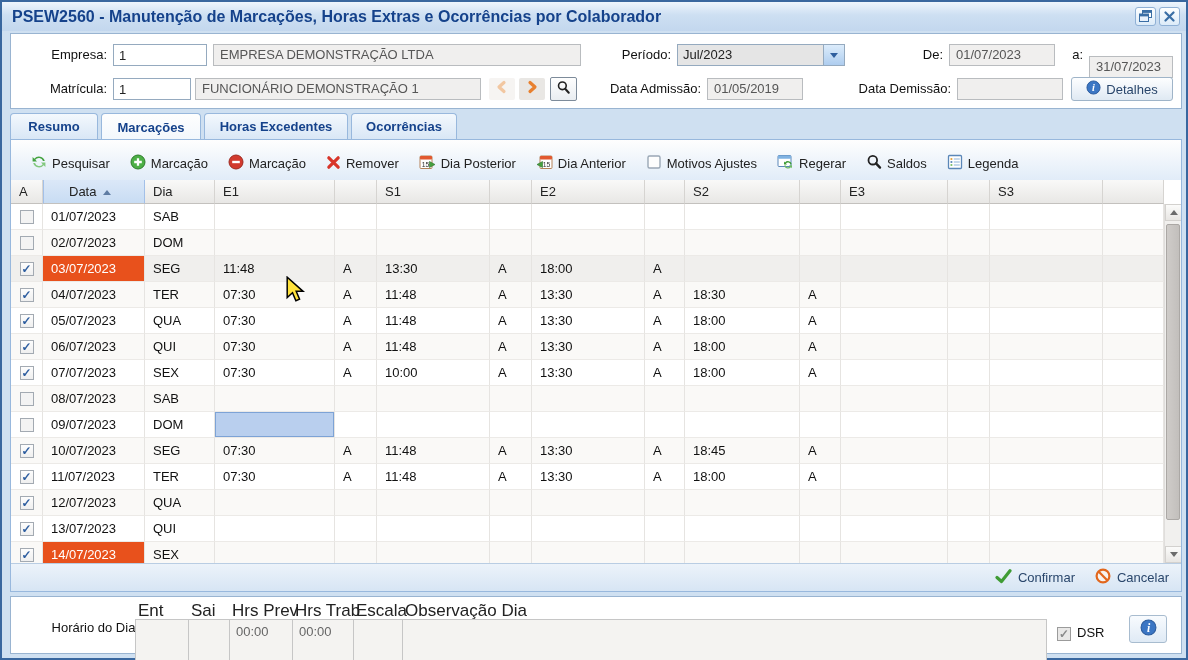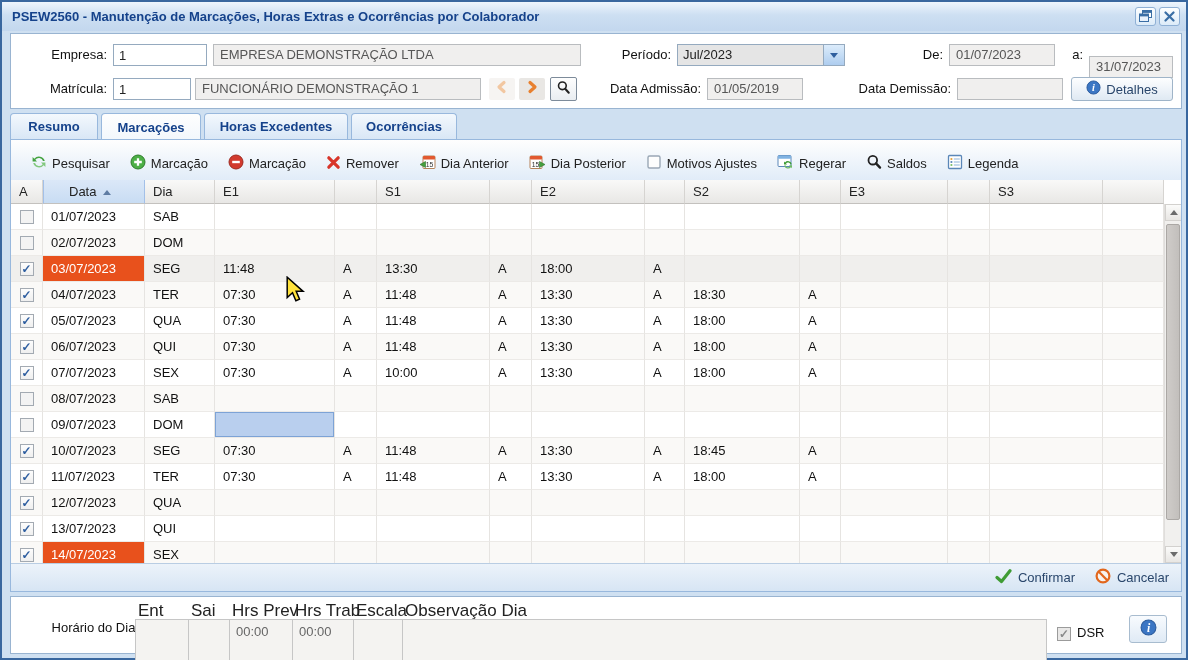--- a/index.html
+++ b/index.html
@@ -4,21 +4,21 @@
 <style>
   * { margin:0; padding:0; box-sizing:border-box; }
   html,body { width:1188px; height:660px; font-family:"Liberation Sans", sans-serif; background:#6f98c4; overflow:hidden; }
 
   .window { position:absolute; inset:0; width:1188px; height:660px; border:2px solid #39679f; background:#cfe0f1; }
 
   
   .titlebar { position:absolute; top:0; left:0; right:0; height:29px;
     background:linear-gradient(#eef5fd,#cddff2 45%,#c3d7ee);
     display:flex; align-items:center; padding:0 6px 0 10px; }
-  .title { font-size:13px; font-weight:bold; color:#15428b; flex:1; white-space:nowrap; }
+  .title { font-size:16px; font-weight:bold; color:#15428b; flex:1; white-space:nowrap; }
   .winbtns { display:flex; gap:3px; }
   .wbtn { width:21px; height:19px; border:1px solid #8fb0d5; border-radius:3px;
     background:linear-gradient(#fdfefe,#dcebf9); display:flex; align-items:center; justify-content:center; cursor:pointer; }
 
   
   .formpanel { position:absolute; top:31px; left:8px; width:1172px; height:76px;
     background:#fff; border:1px solid #99b4d1; }
   .flabel { position:absolute; font-size:13px; color:#111; text-align:right; line-height:22px; height:22px; }
   .finput { position:absolute; height:22px; border:1px solid #95aabf; background:#fff;
     font-family:"Liberation Sans",sans-serif; font-size:13px; color:#222; padding:0 5px; }
@@ -220,35 +220,35 @@
         <span>Marcação</span>
       </div>
       <div class="tbtn">
         <span><svg width="15" height="15" viewBox="0 0 16 16">
               <path d="M3 3 L13 13 M13 3 L3 13" stroke="#d8352a" stroke-width="3.4" stroke-linecap="round"></path>
             </svg></span>
         <span>Remover</span>
       </div>
       <div class="tbtn">
         <span><svg width="17" height="16" viewBox="0 0 17 16">
+              <rect x="1" y="2" width="12" height="12.5" rx="1" fill="#fff" stroke="#b5835a"></rect>
+              <rect x="1" y="2" width="12" height="3.6" rx="1" fill="#e25930"></rect>
+              <text x="6.5" y="12.6" font-size="6.8" text-anchor="middle" fill="#333" font-family="Liberation Sans,sans-serif">15</text>
+              <path d="M10.5 7.5 L16 10.5 L10.5 13.5 Z" fill="#45a03f" stroke="#2c7027" stroke-width="0.6"></path>
+            </svg></span>
+        <span>Dia Posterior</span>
+      </div>
+      <div class="tbtn">
+        <span><svg width="17" height="16" viewBox="0 0 17 16">
               <rect x="4" y="2" width="12" height="12.5" rx="1" fill="#fff" stroke="#b5835a"></rect>
               <rect x="4" y="2" width="12" height="3.6" rx="1" fill="#e25930"></rect>
               <text x="10.5" y="12.6" font-size="6.8" text-anchor="middle" fill="#333" font-family="Liberation Sans,sans-serif">15</text>
               <path d="M6.5 7.5 L1 10.5 L6.5 13.5 Z" fill="#45a03f" stroke="#2c7027" stroke-width="0.6"></path>
             </svg></span>
         <span>Dia Anterior</span>
-      </div>
-      <div class="tbtn">
-        <span><svg width="17" height="16" viewBox="0 0 17 16">
-              <rect x="1" y="2" width="12" height="12.5" rx="1" fill="#fff" stroke="#b5835a"></rect>
-              <rect x="1" y="2" width="12" height="3.6" rx="1" fill="#e25930"></rect>
-              <text x="6.5" y="12.6" font-size="6.8" text-anchor="middle" fill="#333" font-family="Liberation Sans,sans-serif">15</text>
-              <path d="M10.5 7.5 L16 10.5 L10.5 13.5 Z" fill="#45a03f" stroke="#2c7027" stroke-width="0.6"></path>
-            </svg></span>
-        <span>Dia Posterior</span>
       </div>
       <div class="tbtn">
         <span><svg width="16" height="16" viewBox="0 0 16 16">
               <rect x="2" y="2" width="12" height="12" rx="1.5" fill="#fdfdfd" stroke="#9aa7b5" stroke-width="1.4"></rect>
             </svg></span>
         <span>Motivos Ajustes</span>
       </div>
       <div class="tbtn">
         <span><svg width="17" height="16" viewBox="0 0 17 16">
               <rect x="1" y="1.5" width="13" height="11" rx="1" fill="#fff" stroke="#5b87b8"></rect>

